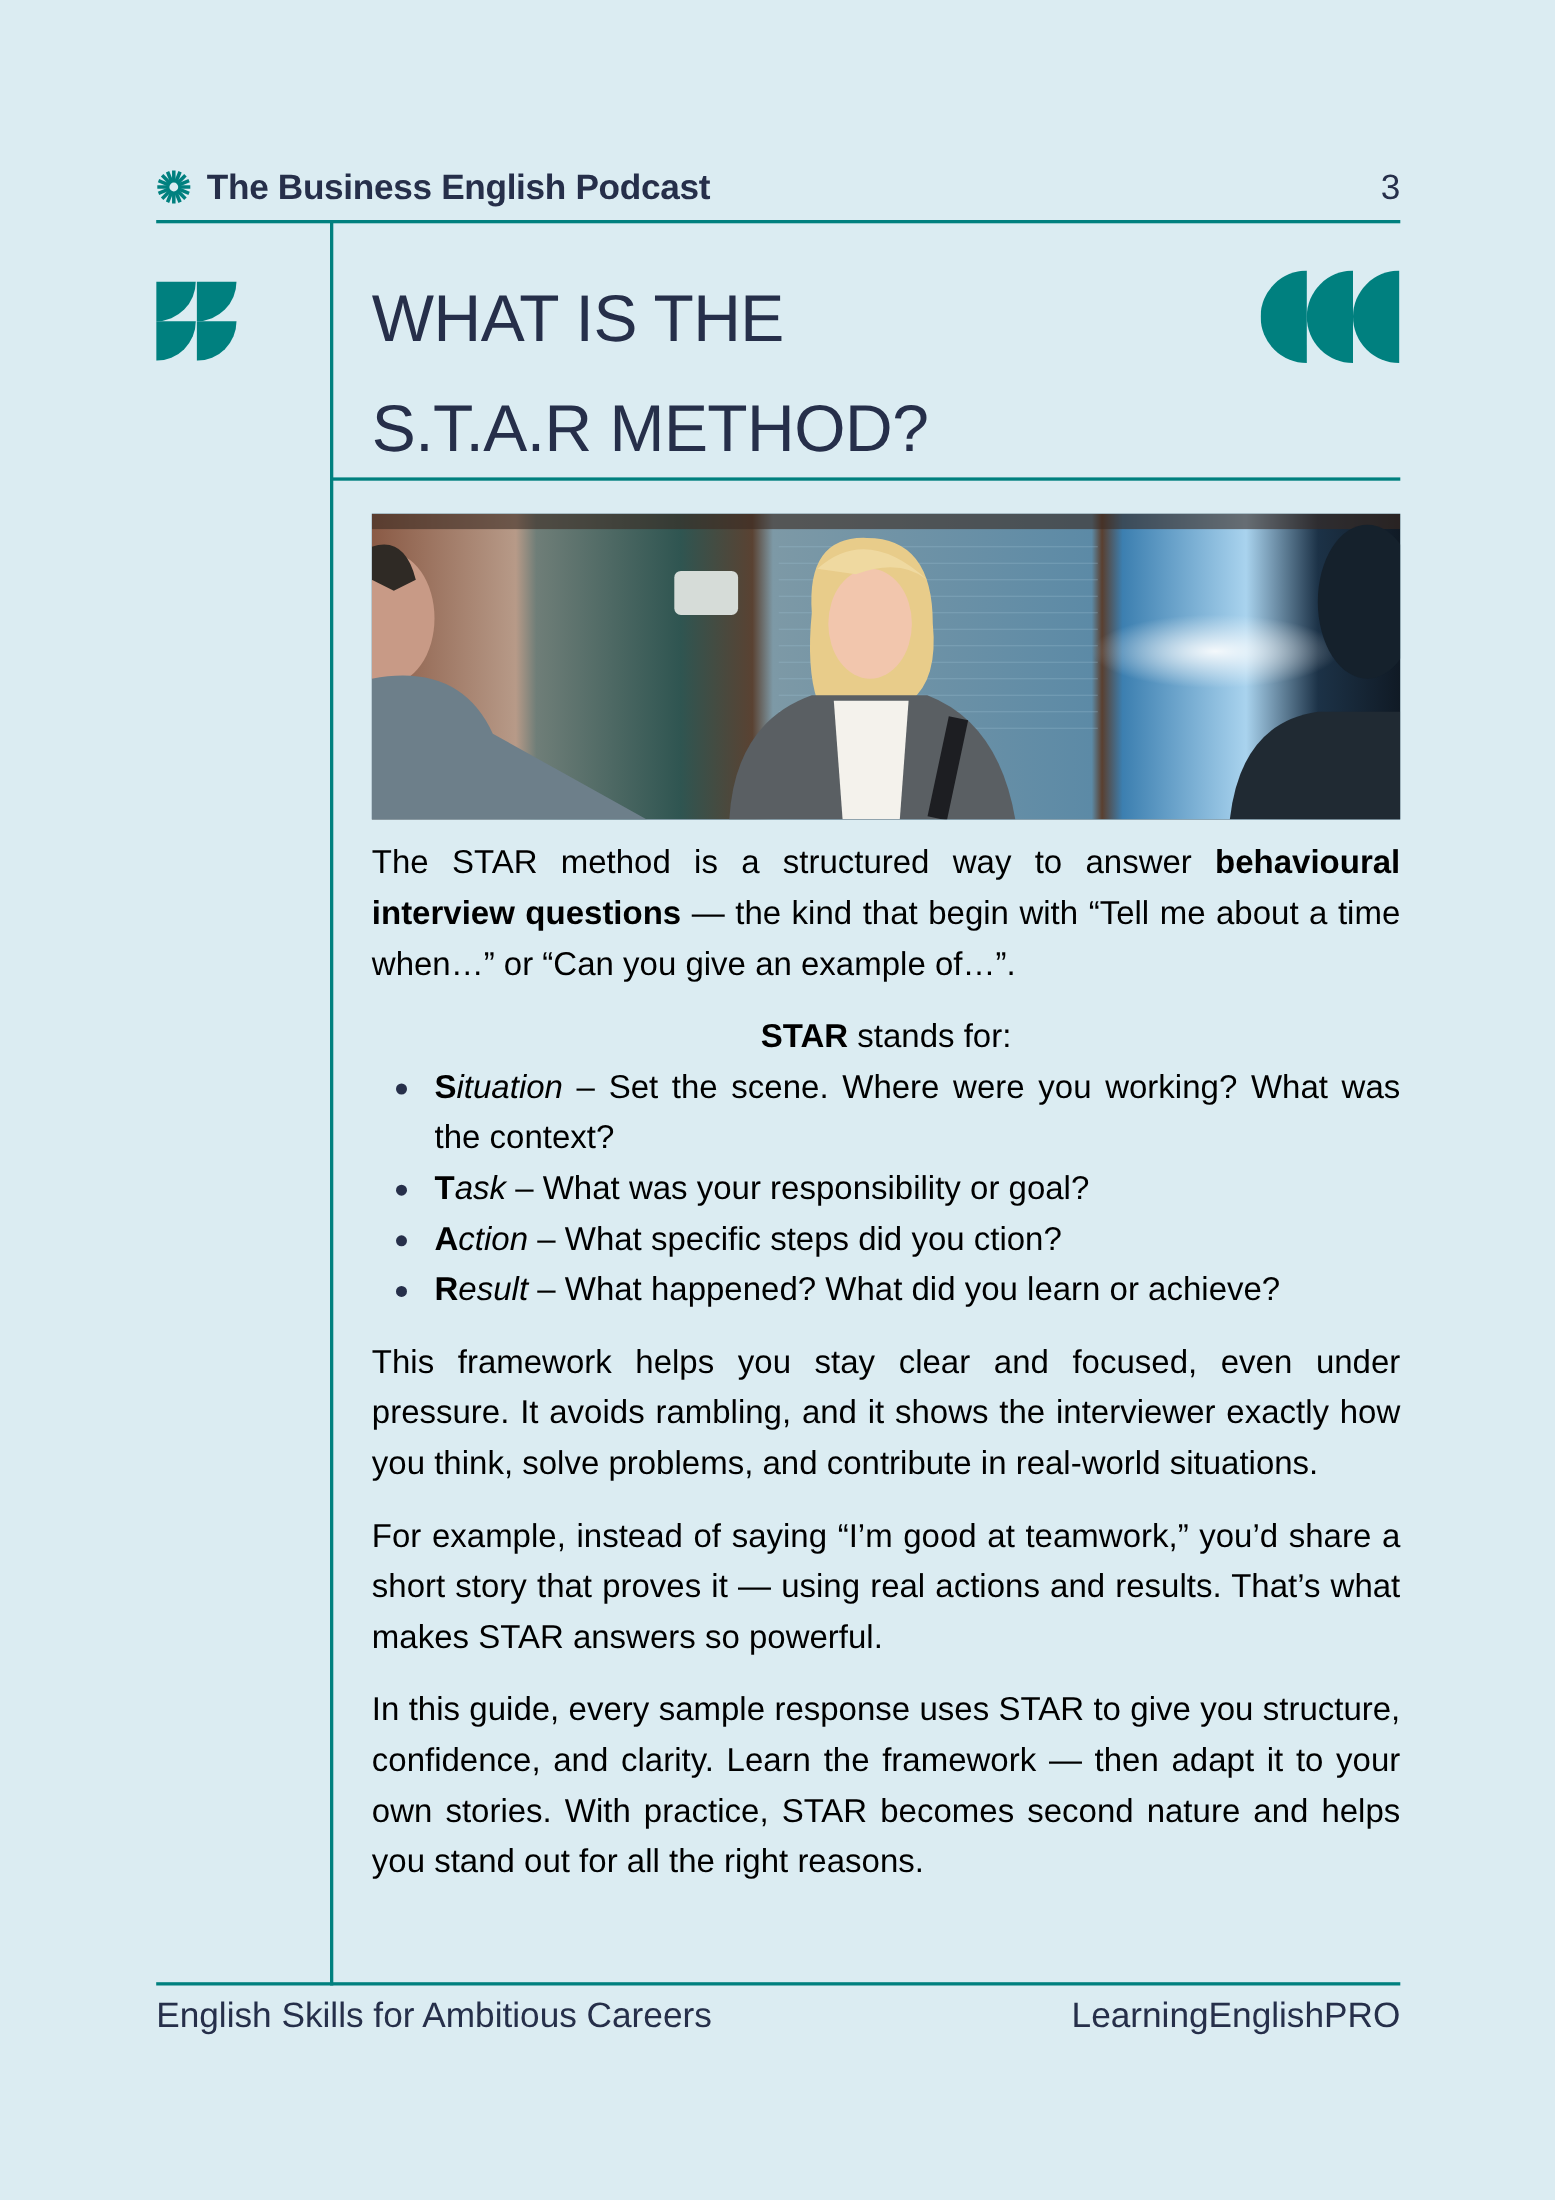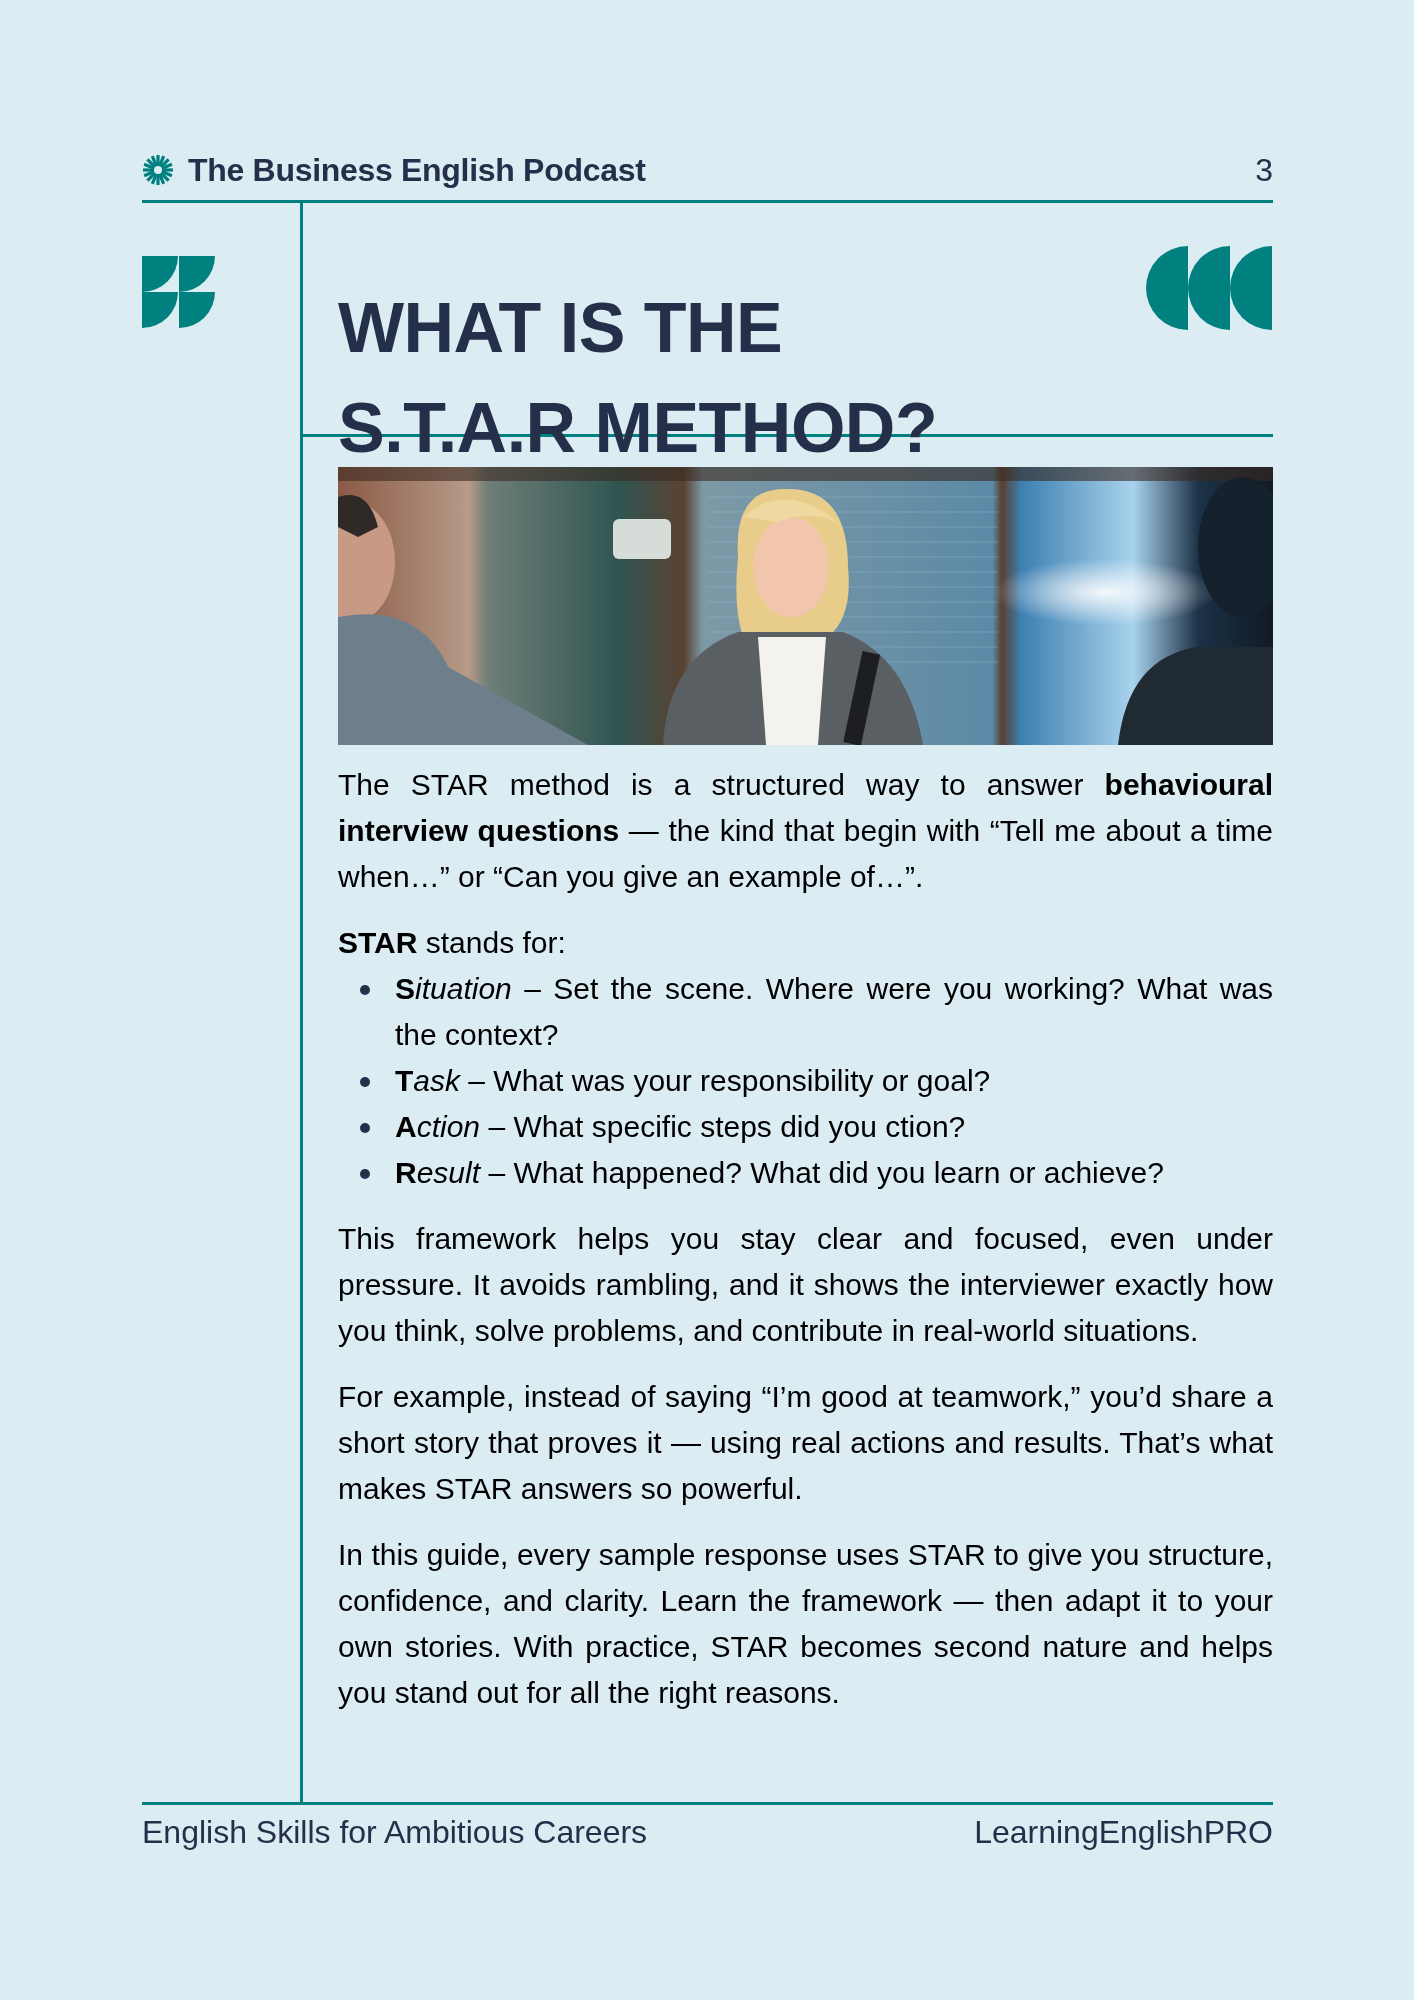--- a/index.html
+++ b/index.html
@@ -26,38 +26,37 @@
   .rule-vert { position: absolute; left: 300px; top: 200px; width: 3px; height: 1605px; background: #00807f; }
   .rule-title { position: absolute; left: 300px; top: 434px; width: 973px; height: 3px; background: #00807f; }
   .rule-bottom { position: absolute; left: 142px; top: 1802px; width: 1131px; height: 3px; background: #00807f; }
 
   
   .deco-left { position: absolute; left: 142px; top: 256px; width: 74px; width: 74px; height: 72px; }
   .deco-right { position: absolute; left: 1146px; top: 246px; width: 127px; height: 84px; }
 
   .title {
     position: absolute; left: 338px; top: 240px; width: 800px;
-    font-size: 70px; font-weight: 700; line-height: 100px; color: #262f4a;
+    font-size: 60px; font-weight: 400; line-height: 100px; color: #262f4a;
     letter-spacing: -0.5px;
-    margin-top: 38px;
   }
 
   
   .photo {
     position: absolute; left: 338px; top: 467px; width: 935px; height: 278px;
     overflow: hidden; background: #3e5d6e;
   }
 
   
   .content {
     position: absolute; left: 338px; top: 762px; width: 935px;
     font-size: 30px; line-height: 46px; color: #000000;
   }
   .content p { text-align: justify; margin-bottom: 20px; }
-  .content p.nojust { text-align: left; margin-bottom: 0; }
+  .content p.nojust { text-align: center; margin-bottom: 0; }
   .content b { font-weight: 700; }
   .star-list { list-style: none; margin-bottom: 20px; }
   .star-list li { position: relative; padding-left: 57px; }
   .star-list li::before {
     content: ""; position: absolute; left: 22px; top: 19px;
     width: 10px; height: 10px; border-radius: 50%; background: #262f4a;
   }
   .star-list li.first { text-align: justify; }
 
   

